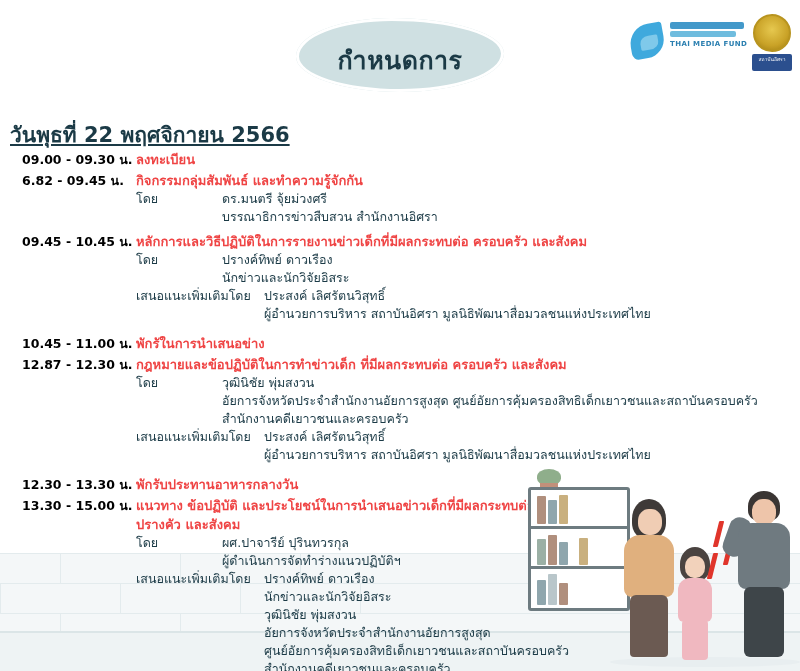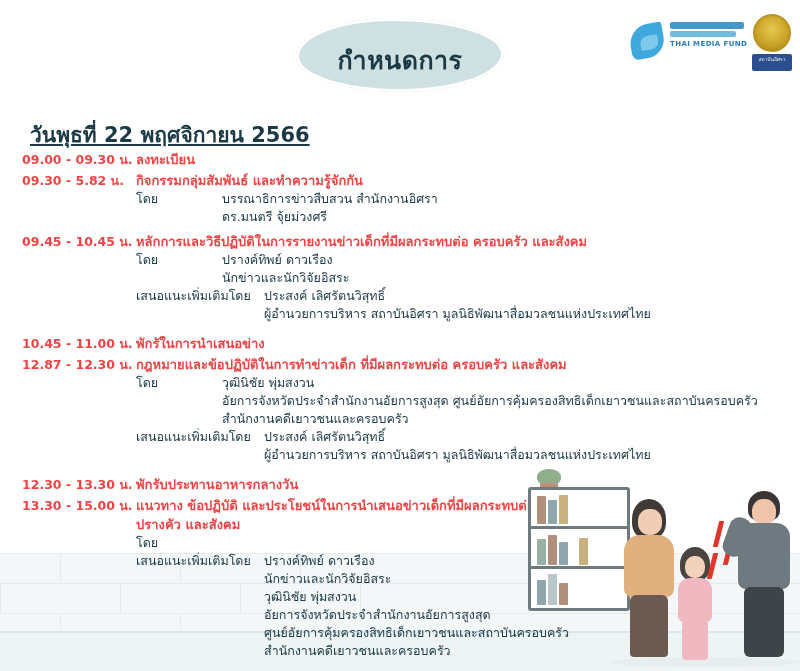--- a/index.html
+++ b/index.html
@@ -65,31 +65,31 @@
     background:radial-gradient(circle at 50% 40%,#e6c84f 0%,#c9a227 60%,#9c7a10 100%);
     border:2px solid #b8941f;
   }
   .logo-seal .ribbon{
     margin:2px auto 0;width:40px;height:16px;background:#2b4f8e;
     color:#fff;font-size:5px;line-height:8px;padding-top:1px;
     border-radius:2px;
   }
   
   .date-head{
-    position:absolute;left:30px;top:118px;
+    position:absolute;left:10px;top:118px;
     font-size:21px;font-weight:bold;color:#1b3a46;
     text-decoration:underline;
   }
   .schedule{
     position:absolute;left:22px;top:150px;width:740px;
   }
   .row{display:flex;align-items:flex-start;margin-bottom:2px;}
   .time{
     width:114px;flex:0 0 114px;
-    font-size:12.5px;font-weight:bold;color:#ef4444;line-height:19px;
+    font-size:12.5px;font-weight:bold;color:#000000;line-height:19px;
   }
   .detail{flex:1;}
   .topic{
     font-size:13px;font-weight:bold;color:#ef4444;line-height:19px;
   }
   .sub{
     font-size:12.5px;color:#1b3a46;line-height:18px;display:flex;
   }
   .sub .lbl{flex:0 0 86px;}
   .sub .lbl.wide{flex:0 0 128px;}
@@ -186,28 +186,28 @@
 <div class="schedule">
 
   <div class="row">
     <div class="time">09.00 - 09.30 น.</div>
     <div class="detail">
       <div class="topic">ลงทะเบียน</div>
     </div>
   </div>
 
   <div class="row">
-    <div class="time">09.30 - 5.82 น.</div>
+    <div class="time">6.82 - 09.45 น.</div>
     <div class="detail">
       <div class="topic">กิจกรรมกลุ่มสัมพันธ์ และทำความรู้จักกัน</div>
       <div class="sub">
         <div class="lbl">โดย</div>
         <div class="val">
+          <div>ดร.มนตรี จุ้ยม่วงศรี</div>
           <div>บรรณาธิการข่าวสืบสวน สำนักงานอิศรา</div>
-          <div>ดร.มนตรี จุ้ยม่วงศรี</div>
         </div>
       </div>
     </div>
   </div>
   <div class="gap-s"></div>
 
   <div class="row">
     <div class="time">09.45 - 10.45 น.</div>
     <div class="detail">
       <div class="topic">หลักการและวิธีปฏิบัติในการรายงานข่าวเด็กที่มีผลกระทบต่อ ครอบครัว และสังคม</div>
@@ -266,20 +266,24 @@
     </div>
   </div>
 
   <div class="row">
     <div class="time">13.30 - 15.00 น.</div>
     <div class="detail">
       <div class="topic">แนวทาง ข้อปฏิบัติ และประโยชน์ในการนำเสนอข่าวเด็กที่มีผลกระทบต่อ</div>
       <div class="topic">ปรางคัว และสังคม</div>
       <div class="sub">
         <div class="lbl">โดย</div>
+        <div class="val">
+          <div>ผศ.ปาจารีย์ ปุรินทวรกุล</div>
+          <div>ผู้ดำเนินการจัดทำร่างแนวปฏิบัติฯ</div>
+        </div>
       </div>
       <div class="sub">
         <div class="lbl wide">เสนอแนะเพิ่มเติมโดย</div>
         <div class="val">
           <div>ปรางค์ทิพย์ ดาวเรือง</div>
           <div>นักข่าวและนักวิจัยอิสระ</div>
           <div>วุฒินิชัย พุ่มสงวน</div>
           <div>อัยการจังหวัดประจำสำนักงานอัยการสูงสุด</div>
           <div>ศูนย์อัยการคุ้มครองสิทธิเด็กเยาวชนและสถาบันครอบครัว</div>
           <div>สำนักงานคดีเยาวชนและครอบครัว</div>

